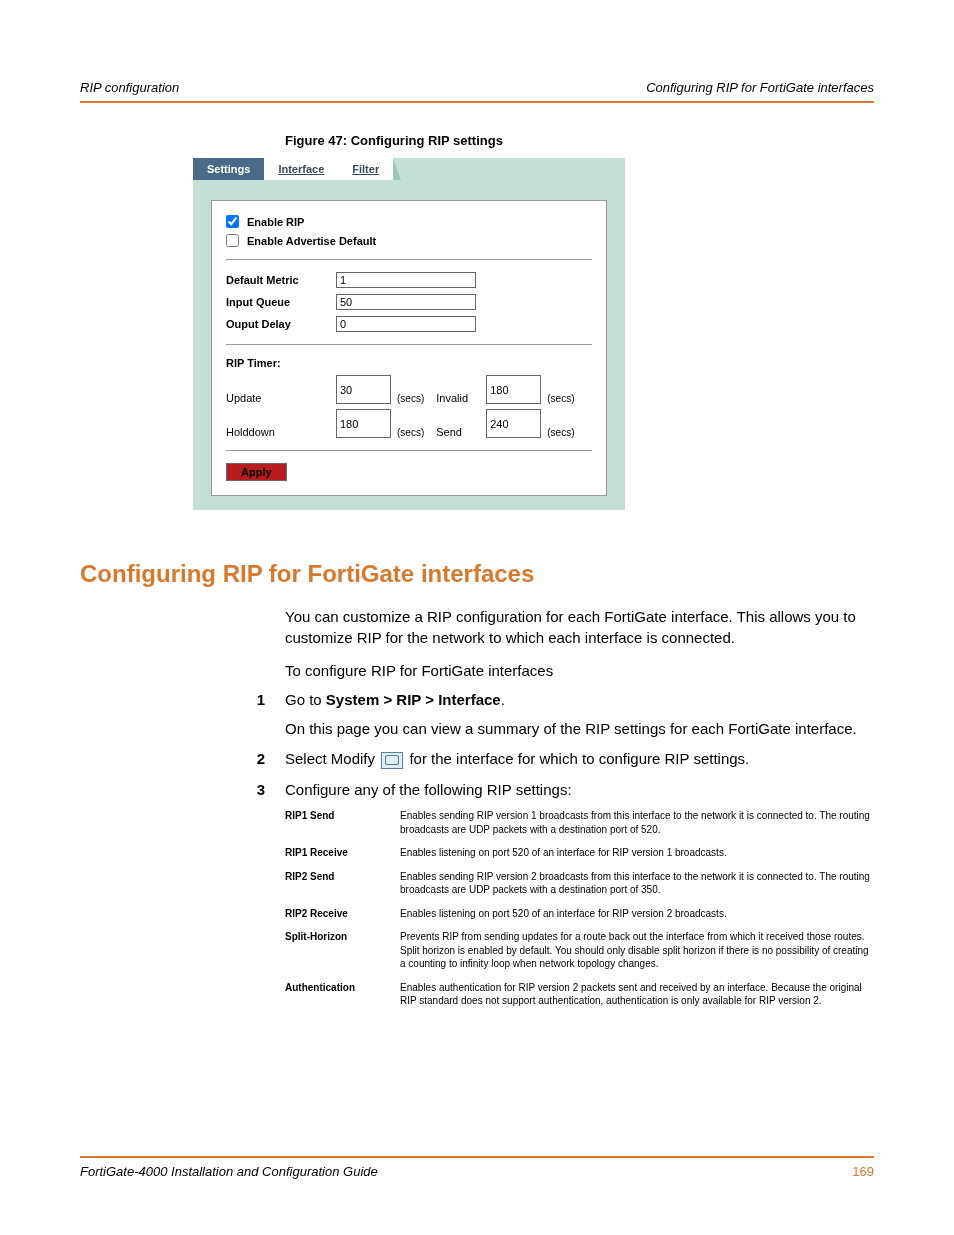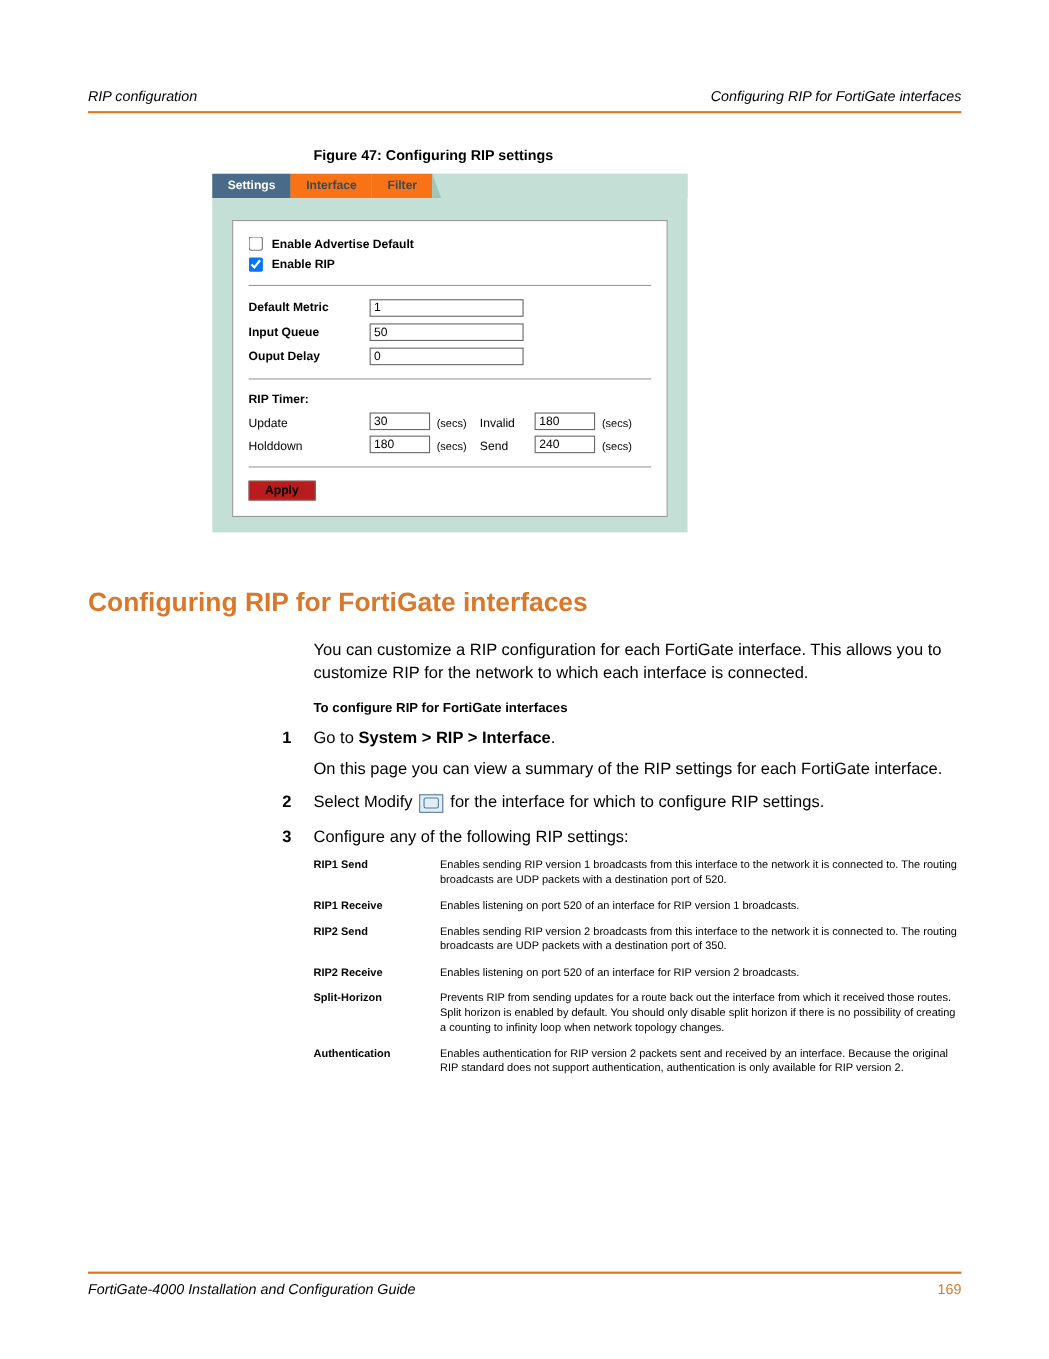--- a/index.html
+++ b/index.html
@@ -49,22 +49,23 @@
     line-height: 22px;
     padding: 0 14px;
     position: relative;
     cursor: pointer;
   }
   .tab-active {
     background: #4a6a89;
     color: #fff;
   }
   .tab-inactive {
-    background: #f97316;
+    background: #ffffff;
     color: #3a4a58;
+    text-decoration: underline;
   }
   .tab::after {
     content: "";
     position: absolute;
     right: -8px;
     top: 0;
     width: 0;
     height: 0;
     border-top: 22px solid transparent;
     border-left: 8px solid currentColor;
@@ -110,21 +111,21 @@
   .timer-section-title { font-weight: bold; margin-bottom: 6px; }
   .timer-row {
     display: flex;
     align-items: flex-end;
     font-size: 11px;
     margin-bottom: 5px;
   }
   .timer-row .tlbl { width: 110px; }
   .timer-row input[type=text] {
     width: 55px;
-    height: 16px;
+    height: 29px;
     font-size: 11px;
     box-sizing: border-box;
     border: 1px solid #666;
     padding: 0 3px;
   }
   .timer-row .unit { font-size: 10px; margin: 0 12px 0 6px; }
   .timer-row .tlbl2 { width: 50px; }
   .apply-btn {
     font-family: Verdana, Arial, sans-serif;
     font-size: 11px;
@@ -140,22 +141,22 @@
     font-weight: bold;
     margin: 50px 0 18px 0;
   }
   .body-text {
     font-size: 15px;
     margin-left: 205px;
     line-height: 1.4;
     margin-bottom: 14px;
   }
   .subhead {
-    font-size: 12px;
-    font-weight: bold;
+    font-size: 15px;
+    font-weight: normal;
     margin-left: 205px;
     margin-bottom: 10px;
   }
   .step-row {
     display: flex;
     font-size: 15px;
     line-height: 1.5;
     margin-bottom: 8px;
   }
   .step-num {
@@ -225,26 +226,26 @@
   <div class="figure-caption">Figure 47: Configuring RIP settings</div>
 
   <div class="screenshot">
     <div class="tabs">
       <div class="tab tab-active">Settings</div>
       <div class="tab tab-inactive">Interface</div>
       <div class="tab tab-inactive">Filter</div>
     </div>
     <div class="panel">
       <div class="check-row">
+        <input type="checkbox" checked="" style="">
+        <span>Enable RIP</span>
+      </div>
+      <div class="check-row">
         <input type="checkbox" style="">
         <span>Enable Advertise Default</span>
-      </div>
-      <div class="check-row">
-        <input type="checkbox" checked="" style="">
-        <span>Enable RIP</span>
       </div>
       <hr>
       <div class="form-row">
         <span class="lbl">Default Metric</span>
         <input type="text" value="1" style="">
       </div>
       <div class="form-row">
         <span class="lbl">Input Queue</span>
         <input type="text" value="50" style="">
       </div>

